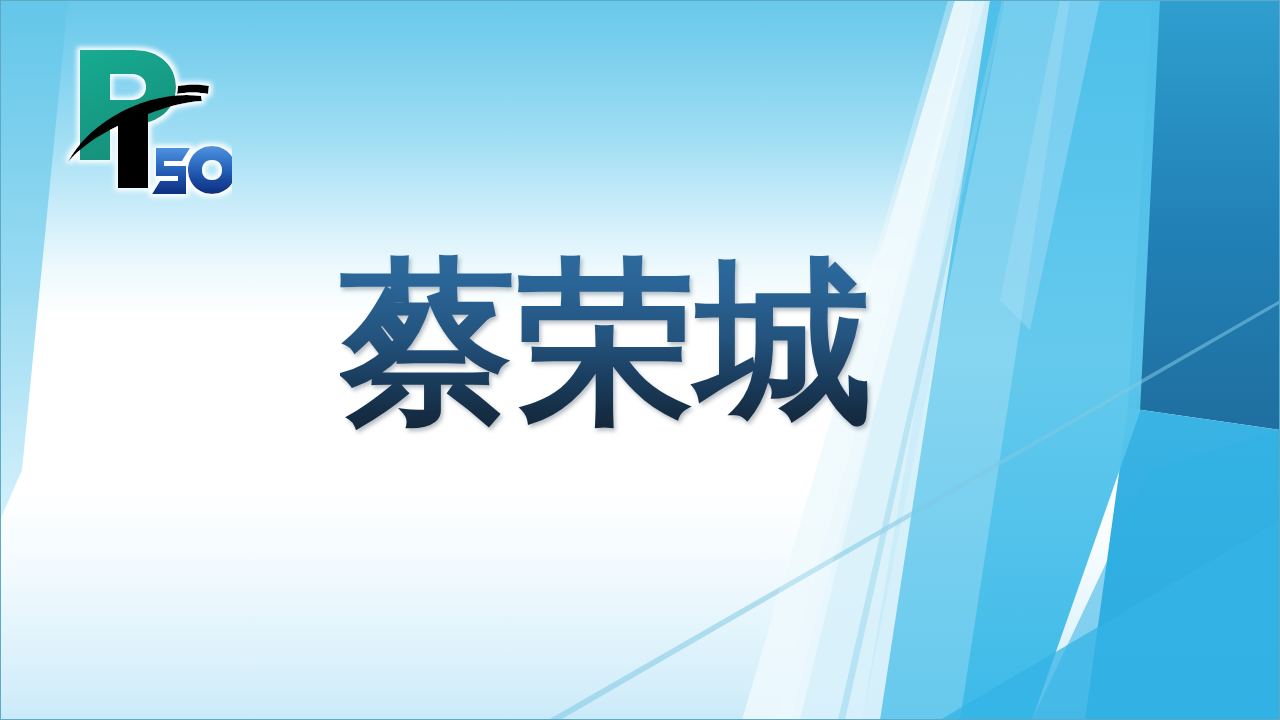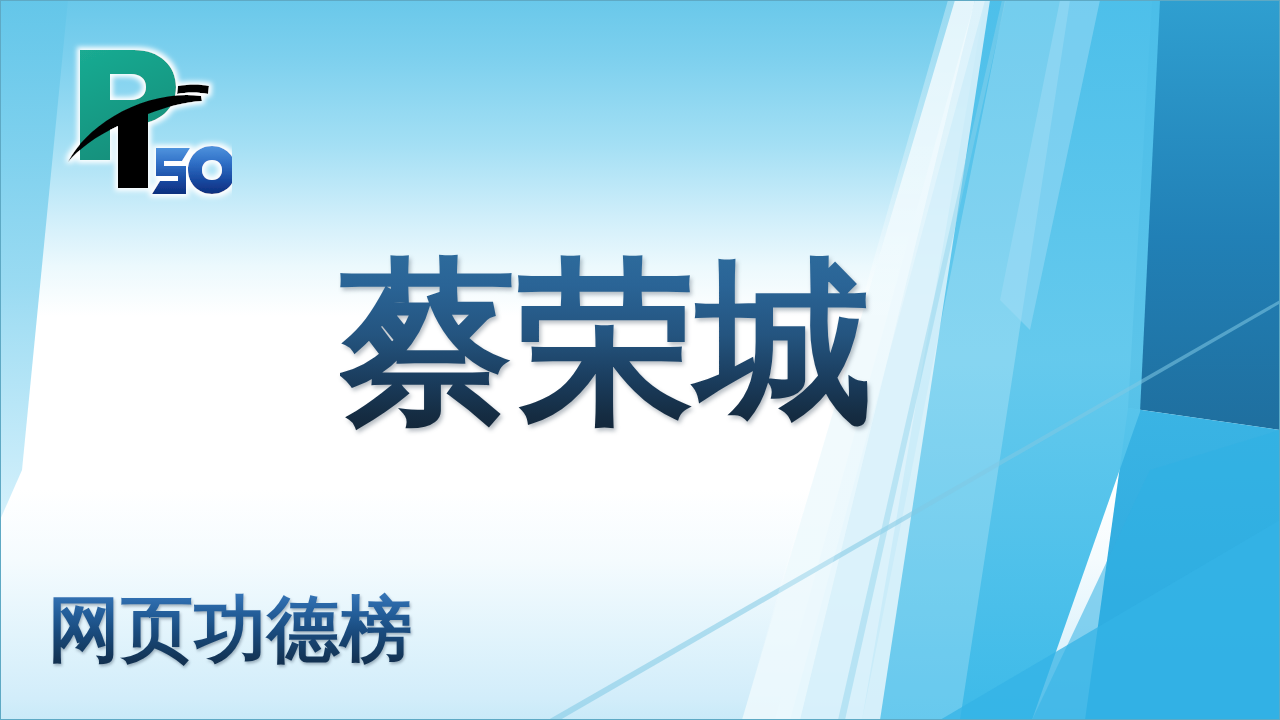--- a/index.html
+++ b/index.html
@@ -214,15 +214,14 @@
       <g fill="url(#soGrad)">
         <path d="M104 120 L138 120 L130 133 L112 133 L112 138 L134 138 L134 166 L100 166 L108 153 L126 153 L126 148 L104 148 Z"></path>
         <path d="M160 118 C174 118 184 129 184 142 C184 155 174 166 160 166 C146 166 136 155 136 142 C136 129 146 118 160 118 Z
                  M160 132 C154 132 150 136 150 142 C150 148 154 152 160 152 C166 152 170 148 170 142 C170 136 166 132 160 132 Z"></path>
       </g>
     </g>
   </svg>
 
   <div class="title">蔡荣城</div>
 
-  <div class="footer-mark">网页功德榜</div>
 
 </div>
 
 </body></html>

